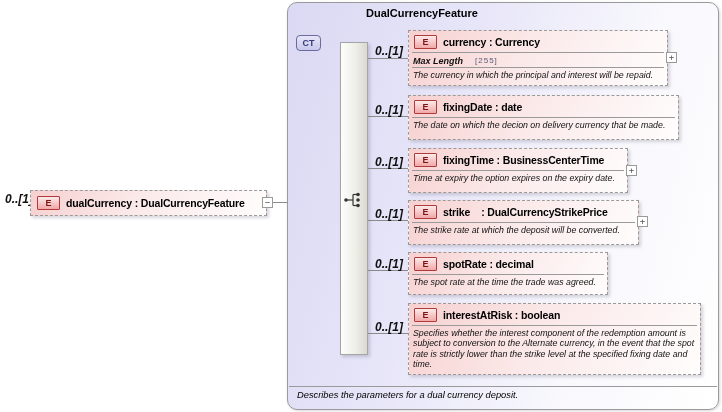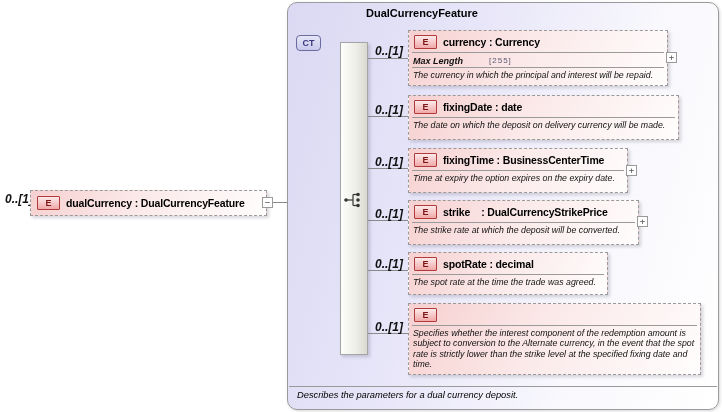--- a/index.html
+++ b/index.html
@@ -18,23 +18,23 @@
       background:linear-gradient(120deg,#f7d0d0 0%,#fbe9e9 45%,#fffdfd 100%);
       box-shadow:2px 2px 3px rgba(110,110,130,.28);box-sizing:border-box;}
   .ctitle{display:flex;align-items:center;gap:6px;height:20px;padding:1px 5px 0 5px;}
   .ctitle .lbl{font-size:10.5px;font-weight:bold;letter-spacing:-0.15px;white-space:pre;}
   .ebadge{flex:0 0 auto;width:21px;height:12px;border:1px solid #b03a3a;border-radius:1px;
           background:linear-gradient(180deg,#fdeaea,#f0a8a8);
           color:#7d1515;font-size:9px;font-weight:bold;line-height:12px;text-align:center;}
   .csep{height:1px;background:#9a9a9a;margin:0 3px;}
   .cann{font-size:8.8px;font-style:italic;color:#111;padding:2px 4px 0 4px;line-height:1.18;}
   .cann.one{white-space:nowrap;}
-  .facet{display:flex;align-items:center;gap:0;height:13px;padding:1px 4px 0 4px;}
+  .facet{display:flex;align-items:center;gap:12px;height:13px;padding:1px 4px 0 4px;}
   .facet .fname{font-size:9px;font-style:italic;font-weight:bold;color:#111;}
-  .facet .fval{font-size:8px;color:#5a5a78;letter-spacing:1px;margin-left:26px;}
+  .facet .fval{font-size:8px;color:#5a5a78;letter-spacing:1px;}
 
   
   .handle{position:absolute;width:11px;height:11px;border:1px solid #9a9a9a;background:#fff;
           box-sizing:border-box;font-size:9px;line-height:9px;text-align:center;color:#555;
           font-family:"DejaVu Sans Mono",monospace;}
 
   
   .panel{position:absolute;left:287px;top:2px;width:432px;height:408px;border:1px solid #9a9a9a;
          border-radius:10px;box-sizing:border-box;
          background:linear-gradient(105deg,#dbd9f3 0%,#e7e5f8 35%,#f8f8fd 70%,#ffffff 100%);
@@ -141,21 +141,21 @@
     <div class="cann one">The currency in which the principal and interest will be repaid.</div>
   </div>
   <div class="handle" style="left:666px;top:52px;">+</div>
 
   <div class="el c1">
     <div class="ctitle">
       <span class="ebadge">E</span>
       <span class="lbl">fixingDate : date</span>
     </div>
     <div class="csep"></div>
-    <div class="cann one">The date on which the deposit on delivery currency will be made.</div>
+    <div class="cann one">The date on which the decion on delivery currency that be made.</div>
   </div>
 
   <div class="el c2">
     <div class="ctitle">
       <span class="ebadge">E</span>
       <span class="lbl">fixingTime : BusinessCenterTime</span>
     </div>
     <div class="csep"></div>
     <div class="cann one">Time at expiry the option expires on the expiry date.</div>
   </div>
@@ -176,18 +176,19 @@
       <span class="ebadge">E</span>
       <span class="lbl">spotRate : decimal</span>
     </div>
     <div class="csep"></div>
     <div class="cann one">The spot rate at the time the trade was agreed.</div>
   </div>
 
   <div class="el c5">
     <div class="ctitle">
       <span class="ebadge">E</span>
+      <span class="lbl">interestAtRisk : boolean</span>
     </div>
     <div class="csep"></div>
     <div class="cann">Specifies whether the interest component of the redemption amount is subject to conversion to the Alternate currency, in the event that the spot rate is strictly lower than the strike level at the specified fixing date and time.</div>
   </div>
 
 </div>
 
 </body></html>

